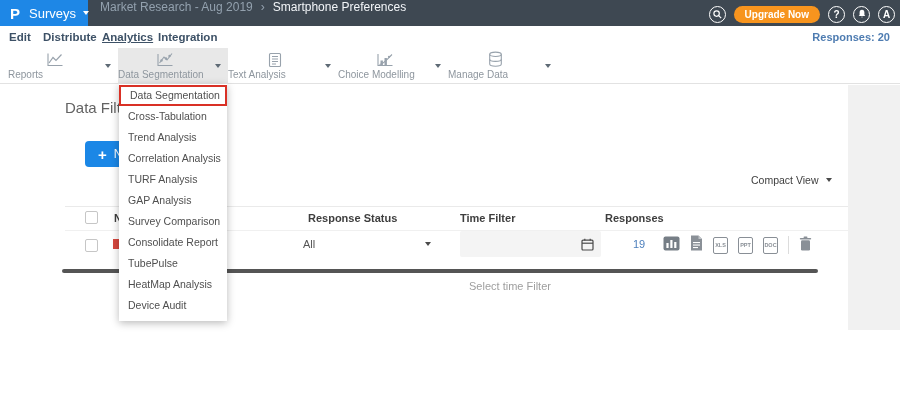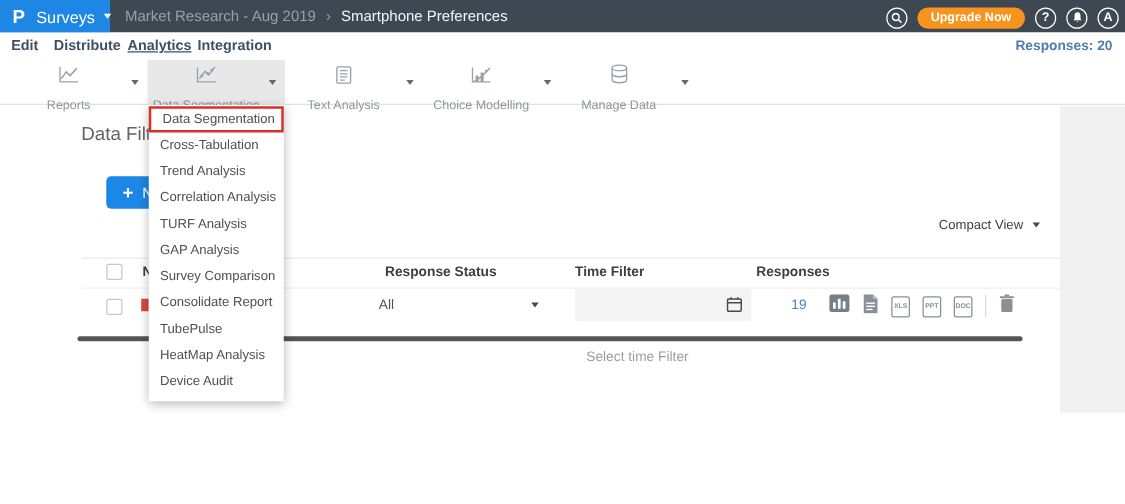--- a/index.html
+++ b/index.html
@@ -8,21 +8,21 @@
 
   
   .topbar{position:absolute;left:0;top:0;width:900px;height:26px;background:#3E4852;}
   .logo-block{position:absolute;left:0;top:0;width:88px;height:26px;background:#1E87E6;
               display:flex;align-items:center;cursor:pointer;}
   .logo{color:#fff;font-weight:bold;font-size:15px;margin-left:10px;}
   .surveys{color:#fff;font-size:13px;margin-left:9px;}
   .tri{width:0;height:0;border-left:3.5px solid transparent;border-right:3.5px solid transparent;
        border-top:4px solid #5E6A75;display:inline-block;}
   .tri-white{border-top-color:#fff;margin-left:7px;}
-  .breadcrumb{position:absolute;left:100px;top:0;height:26px;display:flex;align-items:center;
+  .breadcrumb{position:absolute;left:100px;top:0;height:26px;display:flex;
               font-size:12px;gap:8px;}
   .bc-parent{color:#93A1AE;cursor:pointer;}
   .bc-sep{color:#93A1AE;}
   .bc-current{color:#F2F5F8;}
   .topbar-right{position:absolute;right:5px;top:0;height:28px;display:flex;align-items:center;gap:8px;}
   .circle-btn{width:17px;height:17px;border:1.4px solid #fff;border-radius:50%;color:#fff;
               font-size:10px;font-weight:bold;display:flex;align-items:center;justify-content:center;
               box-sizing:border-box;cursor:pointer;flex:none;}
   .upgrade{height:17px;padding:0 11px;border-radius:9px;background:#F7941E;color:#fff;font-size:10px;
            font-weight:bold;border:none;display:flex;align-items:center;cursor:pointer;
@@ -37,21 +37,21 @@
   .responses{position:absolute;right:10px;top:0;height:22px;line-height:22px;font-size:11px;
              font-weight:bold;color:#4E7CB1;}
 
   
   .toolbar{position:absolute;left:0;top:48px;width:900px;height:36px;background:#fff;
            border-bottom:1px solid #E2E2E2;box-sizing:border-box;}
   .tool{position:absolute;top:0;width:110px;height:36px;cursor:pointer;}
   .tool.active{background:#E8E8E8;}
   .tool-icon{position:absolute;left:0;right:16px;top:3px;height:17px;display:flex;
              align-items:center;justify-content:center;}
-  .tool-label{position:absolute;left:0;right:16px;top:31px;text-align:center;font-size:10px;color:#8E969E;}
+  .tool-label{position:absolute;left:0;right:16px;top:21px;text-align:left;font-size:10px;color:#8E969E;}
   .tool-caret{position:absolute;right:7px;top:16px;cursor:pointer;}
 
   
   .dropdown{position:absolute;left:119px;top:84px;width:108px;background:#fff;z-index:30;
             box-shadow:0 2px 8px rgba(0,0,0,.28);padding:1px 0 5px;}
   .dd-item{height:21px;line-height:21px;padding-left:9px;font-size:10.5px;color:#4F4F4F;
            cursor:pointer;box-sizing:border-box;white-space:nowrap;}
   .dd-item.highlighted{border:2px solid #D93025;line-height:17px;}
 
   

